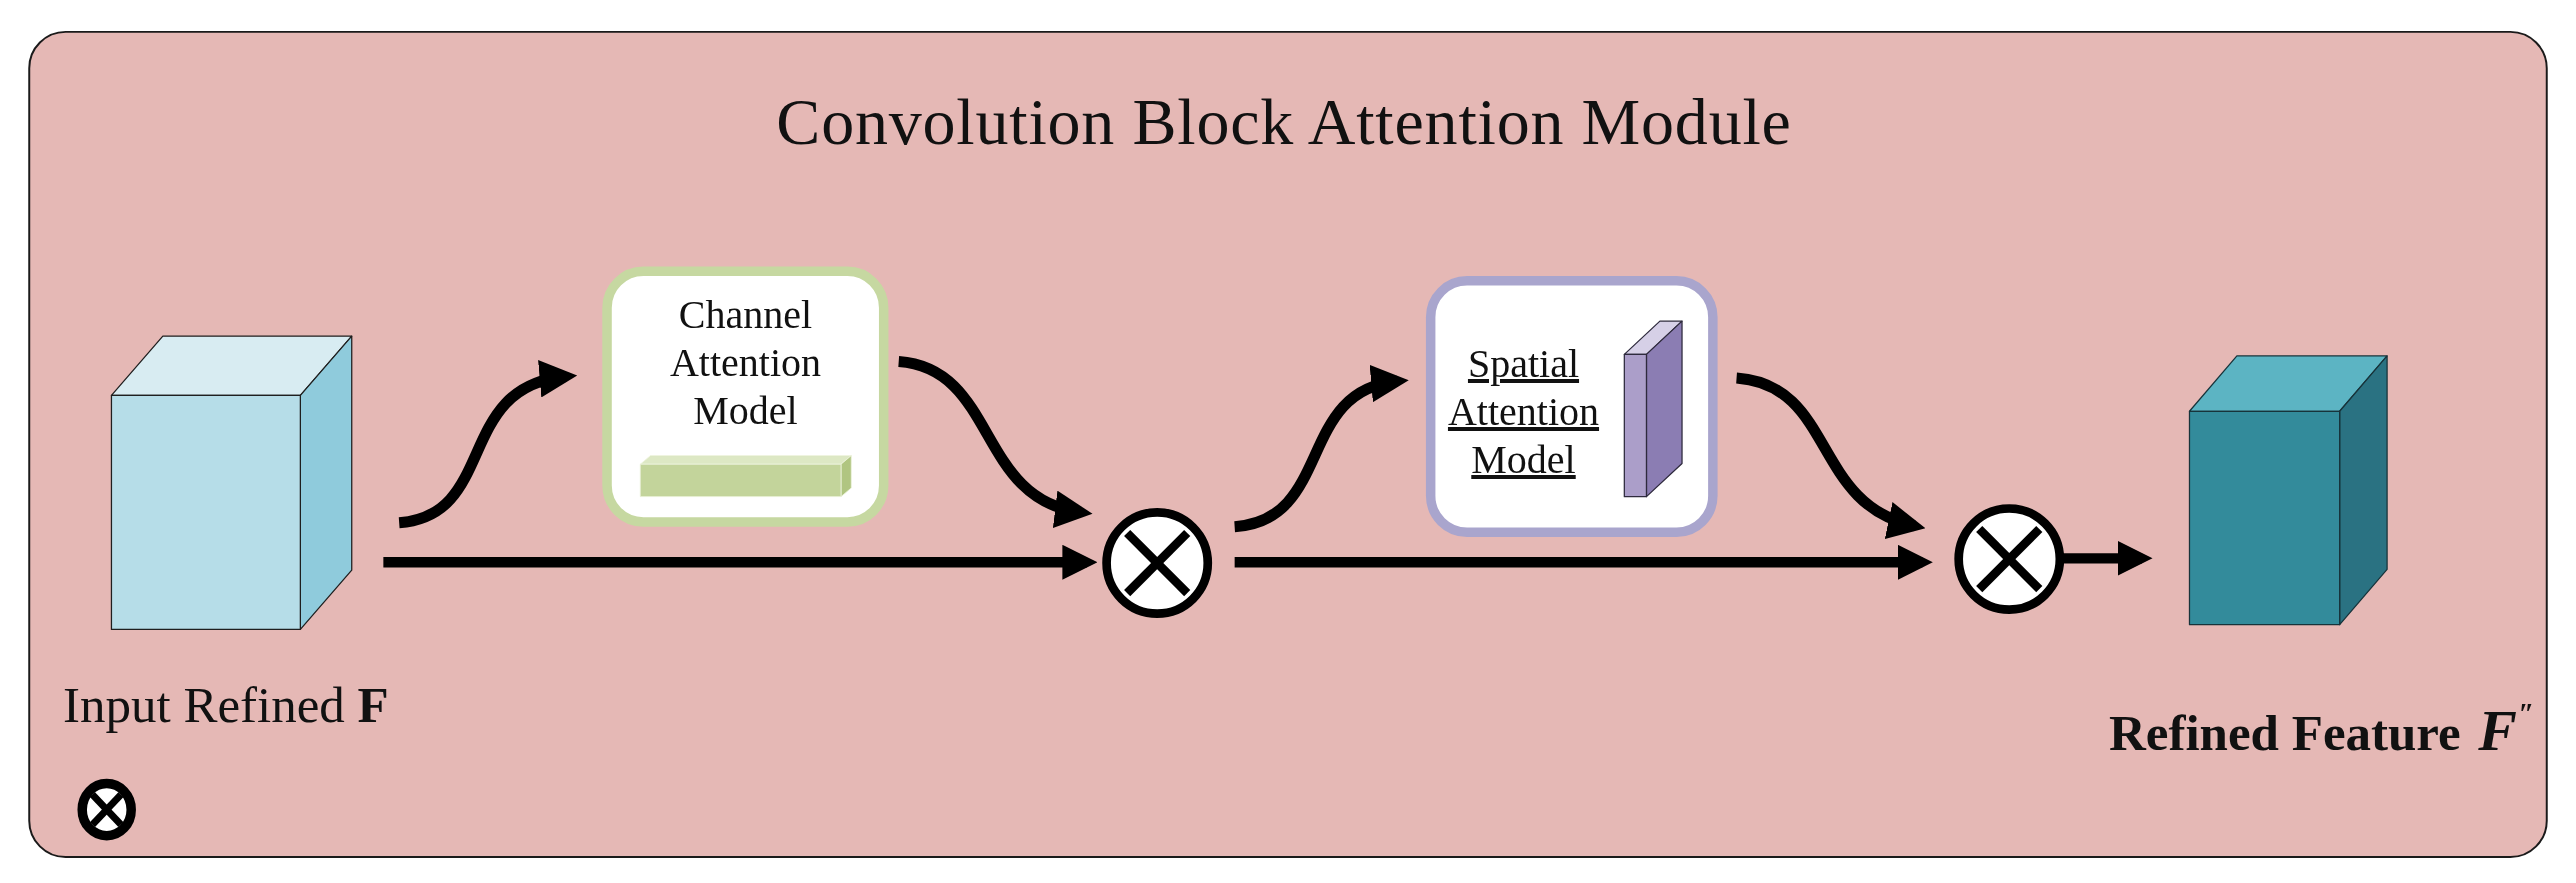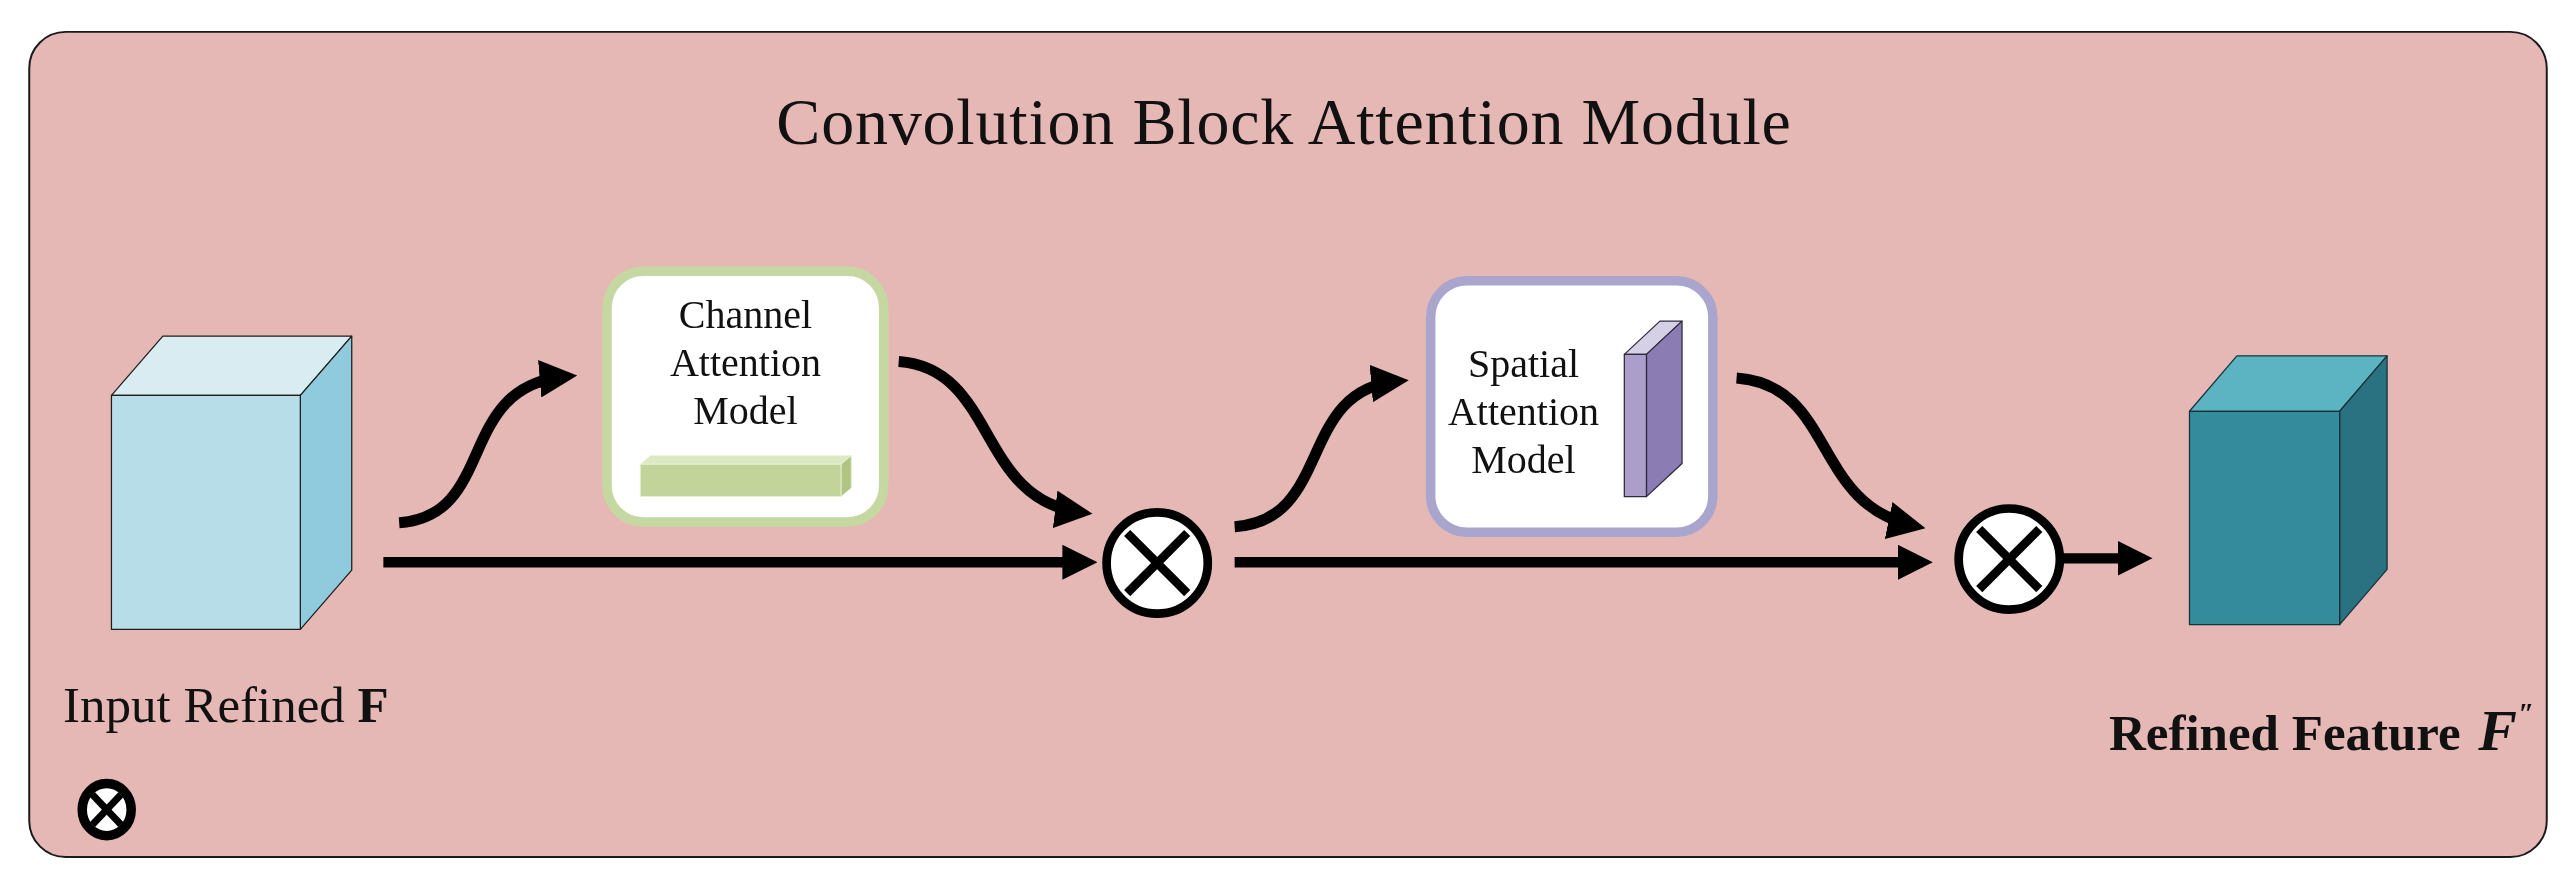--- a/index.html
+++ b/index.html
@@ -91,21 +91,21 @@
   </svg>
 
   <div class="label title" style="left:711px;top:76px;width:1146px;">Convolution Block Attention Module</div>
 
   <div class="label boxlabel" style="left:607px;top:283px;width:277px;">
     <div>Channel</div>
     <div>Attention</div>
     <div>Model</div>
   </div>
 
-  <div class="label boxlabel" style="left:1413px;top:332px;width:221px;">
+  <div class="label boxlabel" style="left:1413px;top:332px;width:221px;text-decoration:underline;">
     <div>Spatial</div>
     <div>Attention</div>
     <div>Model</div>
   </div>
 
   <div class="label featlabel" style="left:63px;top:668px;">
     <span>Input Refined</span>
     <span class="sym-bold">F</span>
   </div>
 

